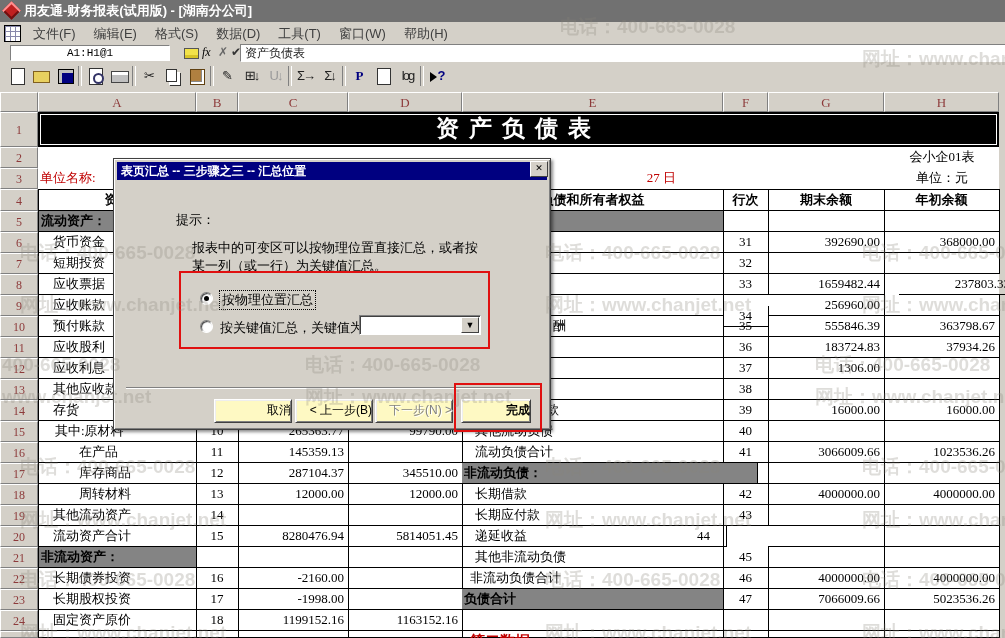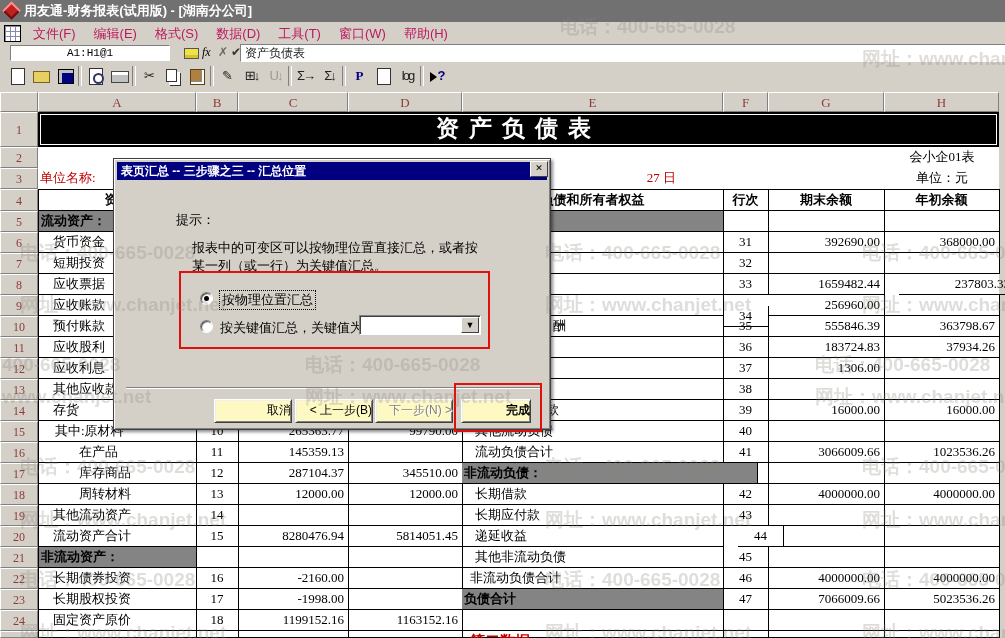--- a/index.html
+++ b/index.html
@@ -7,21 +7,21 @@
        font-family:"Liberation Sans","DejaVu Sans",sans-serif;-webkit-font-smoothing:none;}
   
   .titlebar{position:absolute;left:0;top:0;width:1005px;height:22px;background:#717171;
             color:#fff;font-weight:bold;font-size:13px;line-height:22px;padding-left:24px;box-sizing:border-box;}
   .appicon{position:absolute;left:5px;top:4px;width:13px;height:13px;background:#c02020;
            transform:rotate(45deg);box-shadow:inset 2px 2px 0 #ff9090, inset -2px -2px 0 #701010;}
   .menubar{position:absolute;left:0;top:22px;width:1005px;height:22px;background:#d4d0c8;font-size:13px;}
   .menuicon{position:absolute;left:4px;top:3px;width:15px;height:15px;background:#fff;border:1px solid #000;
             background-image:linear-gradient(#88a 1px,transparent 1px),linear-gradient(90deg,#88a 1px,transparent 1px);
             background-size:5px 5px;}
-  .menuitem{display:inline-block;padding:3px 9px 0 9px;height:19px;color:#be185d;}
+  .menuitem{display:inline-block;padding:3px 9px 0 9px;height:19px;color:#404040;}
   .menuitem:first-of-type{margin-left:24px;}
   .formulabar{position:absolute;left:0;top:44px;width:1005px;height:18px;background:#d4d0c8;}
   .namebox{position:absolute;left:10px;top:1px;width:158px;height:14px;background:#fff;
            border:1px solid;border-color:#808080 #fff #fff #808080;font-size:11px;text-align:center;line-height:14px;
            font-family:"Liberation Mono","DejaVu Sans Mono",monospace;}
   .fbicon{position:absolute;top:0px;font-size:12px;line-height:17px;}
   .kbicon{position:absolute;left:184px;top:4px;width:13px;height:9px;background:#f2e24a;border:1px solid #555;
           box-shadow:inset 0 -3px 0 #d8c428;}
   .fbinput{position:absolute;left:240px;top:0px;width:763px;height:16px;background:#fff;
            border:1px solid;border-color:#808080 #fff #fff #808080;font-size:12px;line-height:16px;padding-left:4px;
@@ -304,21 +304,21 @@
       <div class="cell b" style="left: 348px; width: 115px; top: 415px; height: 21px; line-height: 19px; text-align: right; padding-right: 4px;"></div>
       <div class="cell b" style="left: 462px; width: 262px; top: 415px; height: 21px; line-height: 19px; padding-left: 13px; text-align: left;">长期应付款</div>
       <div class="cell b" style="left: 723px; width: 46px; top: 415px; height: 21px; line-height: 19px; text-align: center;">43</div>
       <div class="cell b" style="left: 768px; width: 117px; top: 415px; height: 21px; line-height: 19px; text-align: right; padding-right: 4px;"></div>
       <div class="cell b" style="left: 884px; width: 116px; top: 415px; height: 21px; line-height: 19px; text-align: right; padding-right: 4px;"></div>
       <div class="cell b" style="left: 38px; width: 159px; top: 436px; height: 21px; line-height: 19px; border-left: 1px solid rgb(0, 0, 0); padding-left: 14px; text-align: left;">流动资产合计</div>
       <div class="cell b" style="left: 196px; width: 43px; top: 436px; height: 21px; line-height: 19px; text-align: center;">15</div>
       <div class="cell b" style="left: 238px; width: 111px; top: 436px; height: 21px; line-height: 19px; text-align: right; padding-right: 4px;">8280476.94</div>
       <div class="cell b" style="left: 348px; width: 115px; top: 436px; height: 21px; line-height: 19px; text-align: right; padding-right: 4px;">5814051.45</div>
       <div class="cell b" style="left: 462px; width: 262px; top: 436px; height: 21px; line-height: 19px; padding-left: 13px; text-align: left;">递延收益</div>
-      <div class="cell b" style="left: 738px; width: 46px; top: 436px; height: 21px; line-height: 19px; text-align: center;">44</div>
+      <div class="cell b" style="left: 681px; width: 46px; top: 436px; height: 21px; line-height: 19px; text-align: center;">44</div>
       <div class="cell b" style="left: 768px; width: 117px; top: 436px; height: 21px; line-height: 19px; text-align: right; padding-right: 4px;"></div>
       <div class="cell b" style="left: 884px; width: 116px; top: 436px; height: 21px; line-height: 19px; text-align: right; padding-right: 4px;"></div>
       <div class="cell b gray" style="left: 38px; width: 159px; top: 457px; height: 21px; line-height: 19px; border-left: 1px solid rgb(0, 0, 0); font-weight: bold; padding-left: 2px; text-align: left;">非流动资产：</div>
       <div class="cell b" style="left: 196px; width: 43px; top: 457px; height: 21px; line-height: 19px; text-align: center;"></div>
       <div class="cell b" style="left: 238px; width: 111px; top: 457px; height: 21px; line-height: 19px; text-align: right; padding-right: 4px;"></div>
       <div class="cell b" style="left: 348px; width: 115px; top: 457px; height: 21px; line-height: 19px; text-align: right; padding-right: 4px;"></div>
       <div class="cell b" style="left: 462px; width: 262px; top: 457px; height: 21px; line-height: 19px; padding-left: 13px; text-align: left;">其他非流动负债</div>
       <div class="cell b" style="left: 723px; width: 46px; top: 457px; height: 21px; line-height: 19px; text-align: center;">45</div>
       <div class="cell b" style="left: 768px; width: 117px; top: 457px; height: 21px; line-height: 19px; text-align: right; padding-right: 4px;"></div>
       <div class="cell b" style="left: 884px; width: 116px; top: 457px; height: 21px; line-height: 19px; text-align: right; padding-right: 4px;"></div>

